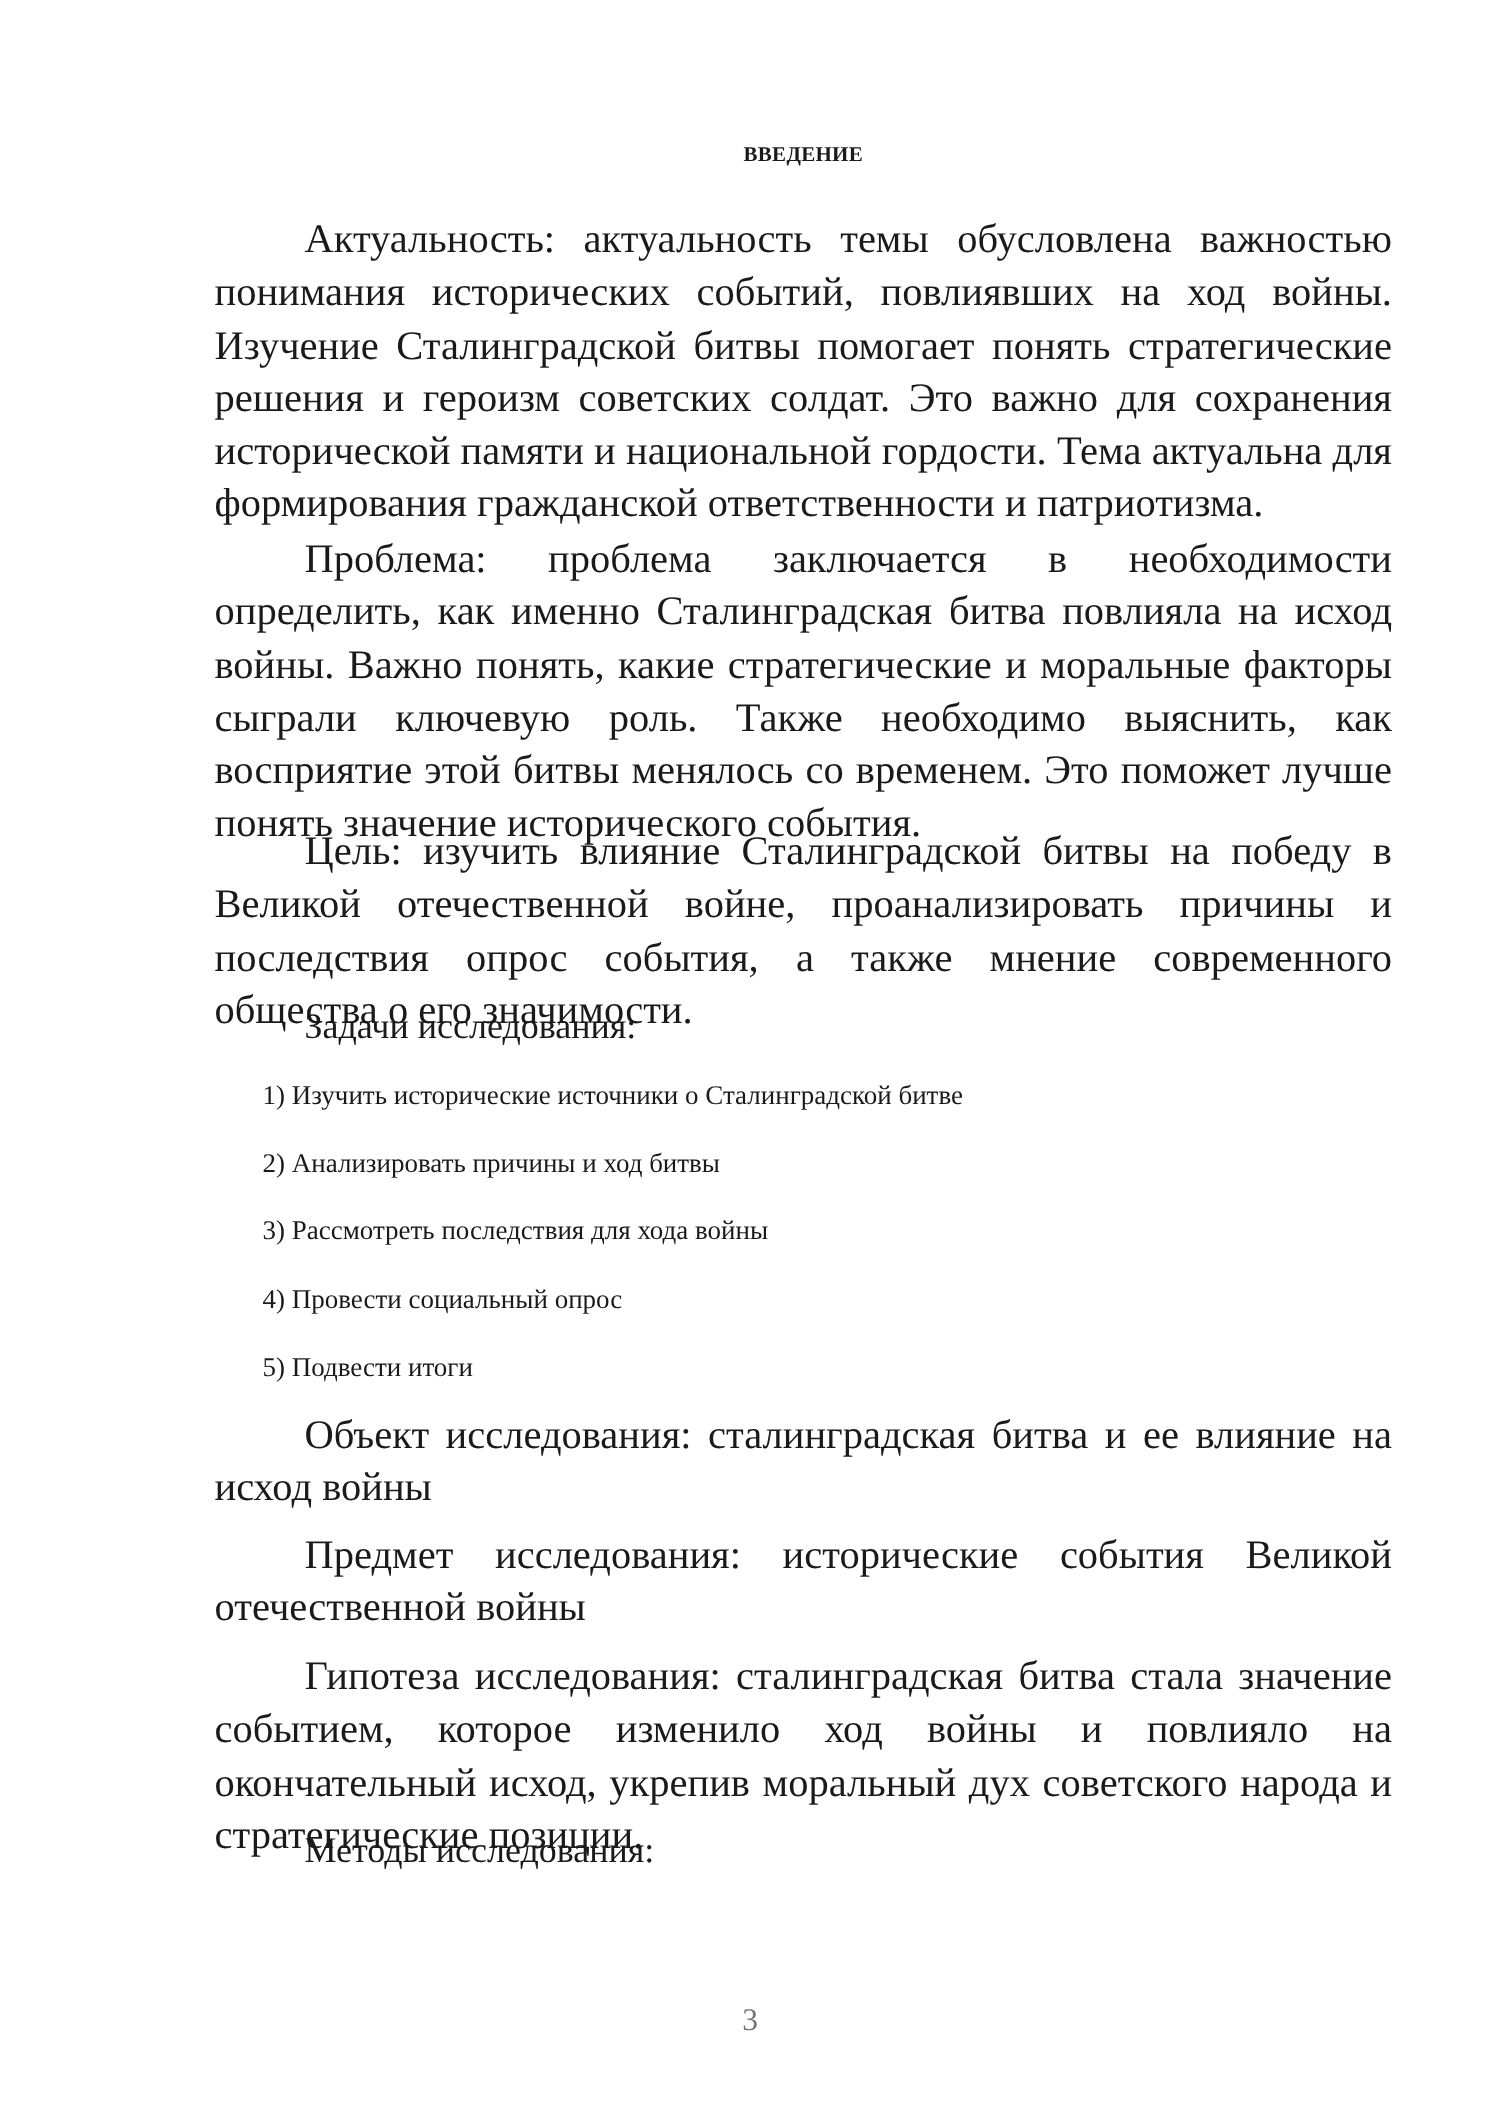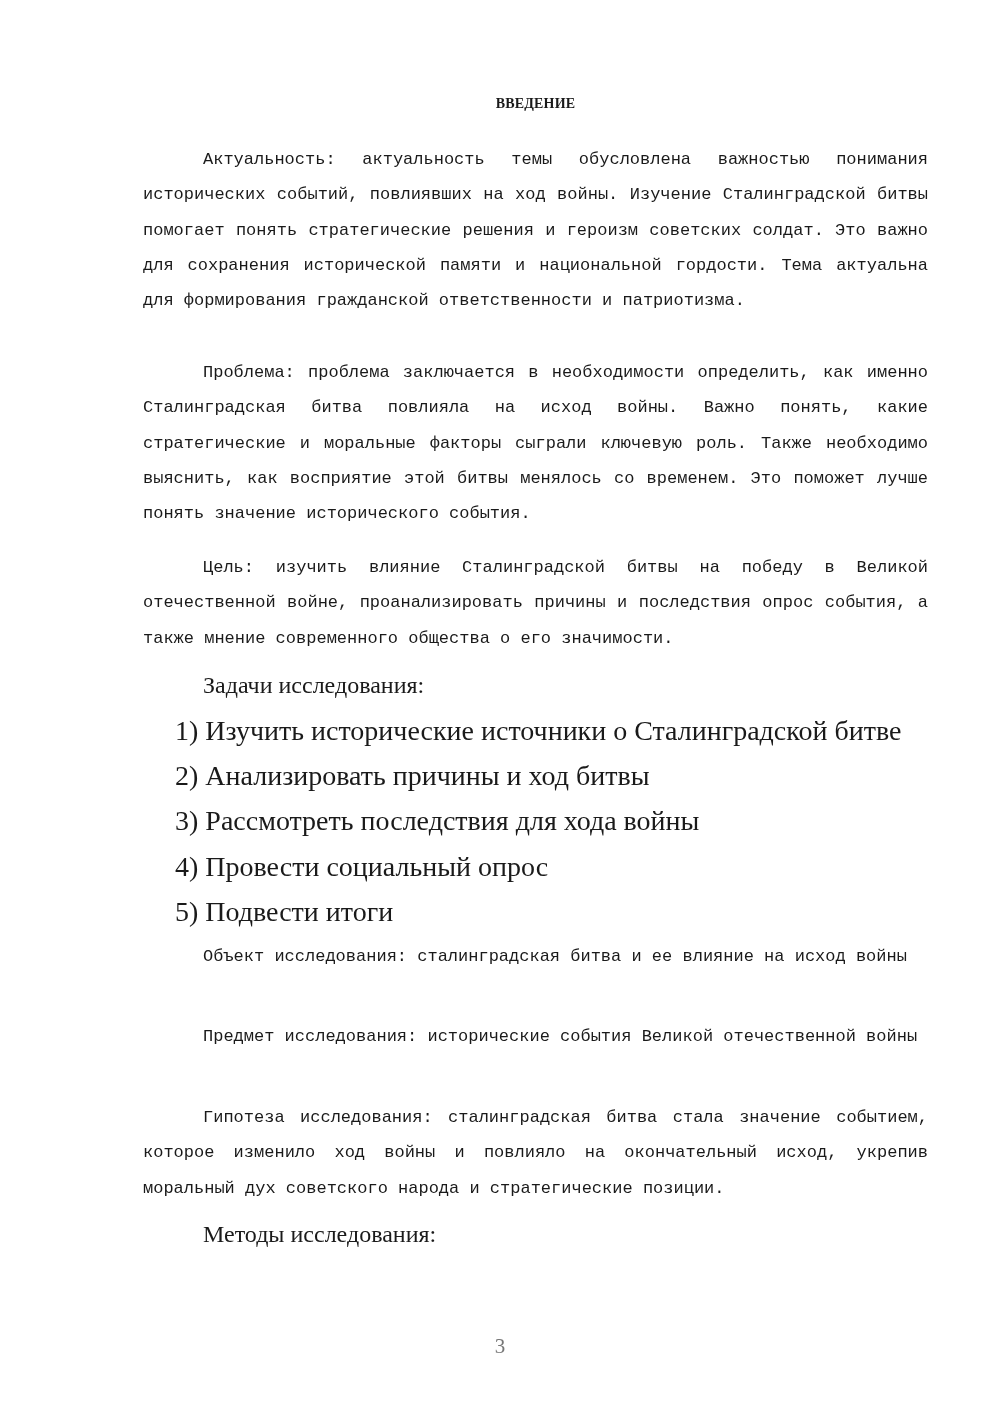--- a/index.html
+++ b/index.html
@@ -1,24 +1,24 @@
 <!DOCTYPE html>
 <html><head>
 <meta charset="utf-8">
 <style>
   html, body { margin: 0; padding: 0; background: #ffffff; }
   body { width: 1000px; height: 1414px; position: relative; overflow: hidden;
          font-family: "Liberation Serif", "DejaVu Serif", serif; color: #1a1a1a; }
   .page { position: absolute; left: 143px; top: 0; width: 785px; }
   .title { position: absolute; left: 0; top: 96px; width: 785px; text-align: center;
            font-weight: bold; font-size: 14px; letter-spacing: 0.2px; }
-  .para { position: absolute; left: 0; width: 785px; font-size: 17px; line-height: 35.3px;
-          text-align: justify; text-indent: 60px; margin: 0; font-family: Liberation Mono, monospace; }
+  .para { position: absolute; left: 0; width: 785px; font-size: 27px; line-height: 35.3px;
+          text-align: justify; text-indent: 60px; margin: 0; }
   .heading-line { position: absolute; left: 60px; font-size: 24px; line-height: 35px; }
-  .list-item { position: absolute; left: 32px; font-size: 28px; line-height: 35px; white-space: nowrap; }
+  .list-item { position: absolute; left: 32px; font-size: 18px; line-height: 35px; white-space: nowrap; }
   .page-number { position: absolute; left: 0; top: 1334px; width: 1000px; text-align: center;
                  font-size: 21px; color: #777; font-family: "Liberation Serif", serif; }
 </style>
 </head>
 <body>
 
 <div class="page">
   <div class="title">ВВЕДЕНИЕ</div>
 
   <p class="para" style="top:142px;">Актуальность: актуальность темы обусловлена важностью понимания исторических событий, повлиявших на ход войны. Изучение Сталинградской битвы помогает понять стратегические решения и героизм советских солдат. Это важно для сохранения исторической памяти и национальной гордости. Тема актуальна для формирования гражданской ответственности и патриотизма.</p>

